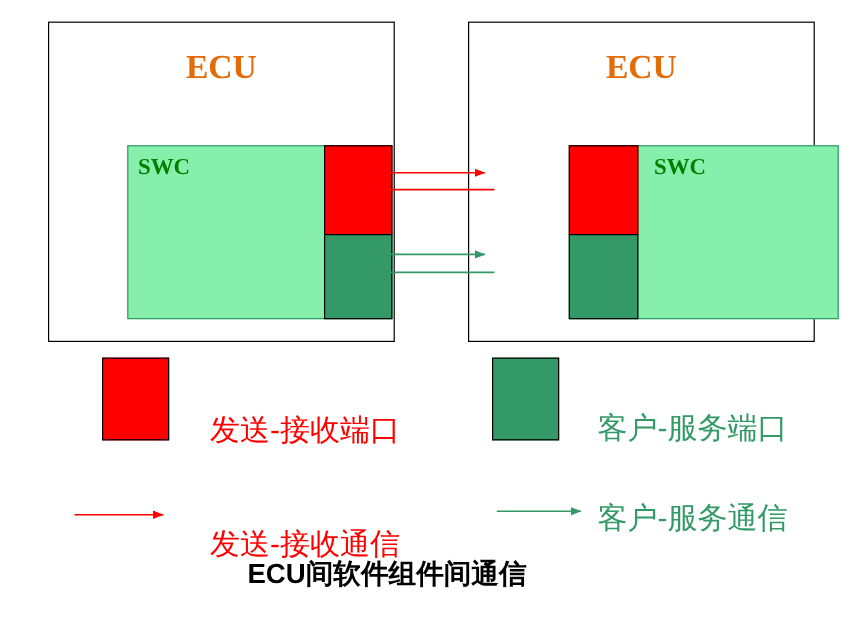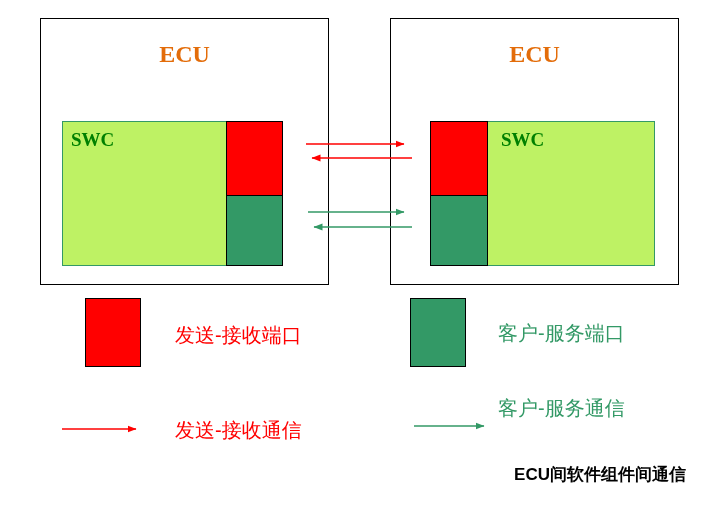--- a/index.html
+++ b/index.html
@@ -24,28 +24,29 @@
   .ecu-box.left  { left: 40px;  top: 18px; width: 289px; height: 267px; }
   .ecu-box.right { left: 390px; top: 18px; width: 289px; height: 267px; }
   .ecu-label {
     position: absolute;
     top: 22px;
     left: 0;
     width: 100%;
     text-align: center;
     font-family: "Liberation Serif", serif;
     font-weight: bold;
-    font-size: 24px;
+    font-size: 28px;
     color: var(--color-ecu-label, #E36C09);
   }
   .swc-box {
     position: absolute;
     border: 1px solid var(--color-swc-border, #339966);
-    background: #bef264;
+    background: #86efac;
     box-sizing: border-box;
+    margin-left: 44px;
   }
   .swc-box.left  { left: 21px; top: 102px; width: 221px; height: 145px; }
   .swc-box.right { left: 39px; top: 102px; width: 225px; height: 145px; }
   .swc-label {
     position: absolute;
     font-family: "Liberation Serif", serif;
     font-weight: bold;
     font-size: 19px;
     color: var(--color-swc-label, #008000);
     white-space: nowrap;
@@ -77,39 +78,39 @@
   .cs-fill   { fill:   var(--color-client-server, #339966); }
   .legend-swatch {
     position: absolute;
     box-sizing: border-box;
     border: 1px solid var(--color-box-border, #000);
   }
   .legend-swatch.red   { left: 85px;  top: 298px; width: 56px; height: 69px; background: var(--color-sender-receiver, #FF0000); }
   .legend-swatch.green { left: 410px; top: 298px; width: 56px; height: 69px; background: var(--color-client-server, #339966); }
   .legend-text {
     position: absolute;
-    font-size: 20px;
+    font-size: 25px;
     white-space: nowrap;
+    margin-top: 20px;
   }
   .legend-text.sr { color: var(--color-sender-receiver, #FF0000); }
   .legend-text.cs { color: var(--color-client-server, #339966); }
   .legend-text.sr-port { left: 175px; top: 322px; }
   .legend-text.cs-port { left: 498px; top: 320px; }
   .legend-text.sr-comm { left: 175px; top: 417px; }
   .legend-text.cs-comm { left: 498px; top: 395px; text-align: right; }
   .caption {
     position: absolute;
     left: 0;
     top: 463px;
     width: 645px;
-    text-align: right;
+    text-align: center;
     font-weight: bold;
-    font-size: 17px;
+    font-size: 23px;
     color: #000000;
-    padding-left: 41px;
   }
 </style>
 </head>
 <body>
 
 <div class="canvas">
 
   <div class="ecu-box left">
     <div class="ecu-label">ECU</div>
     <div class="swc-box left">

